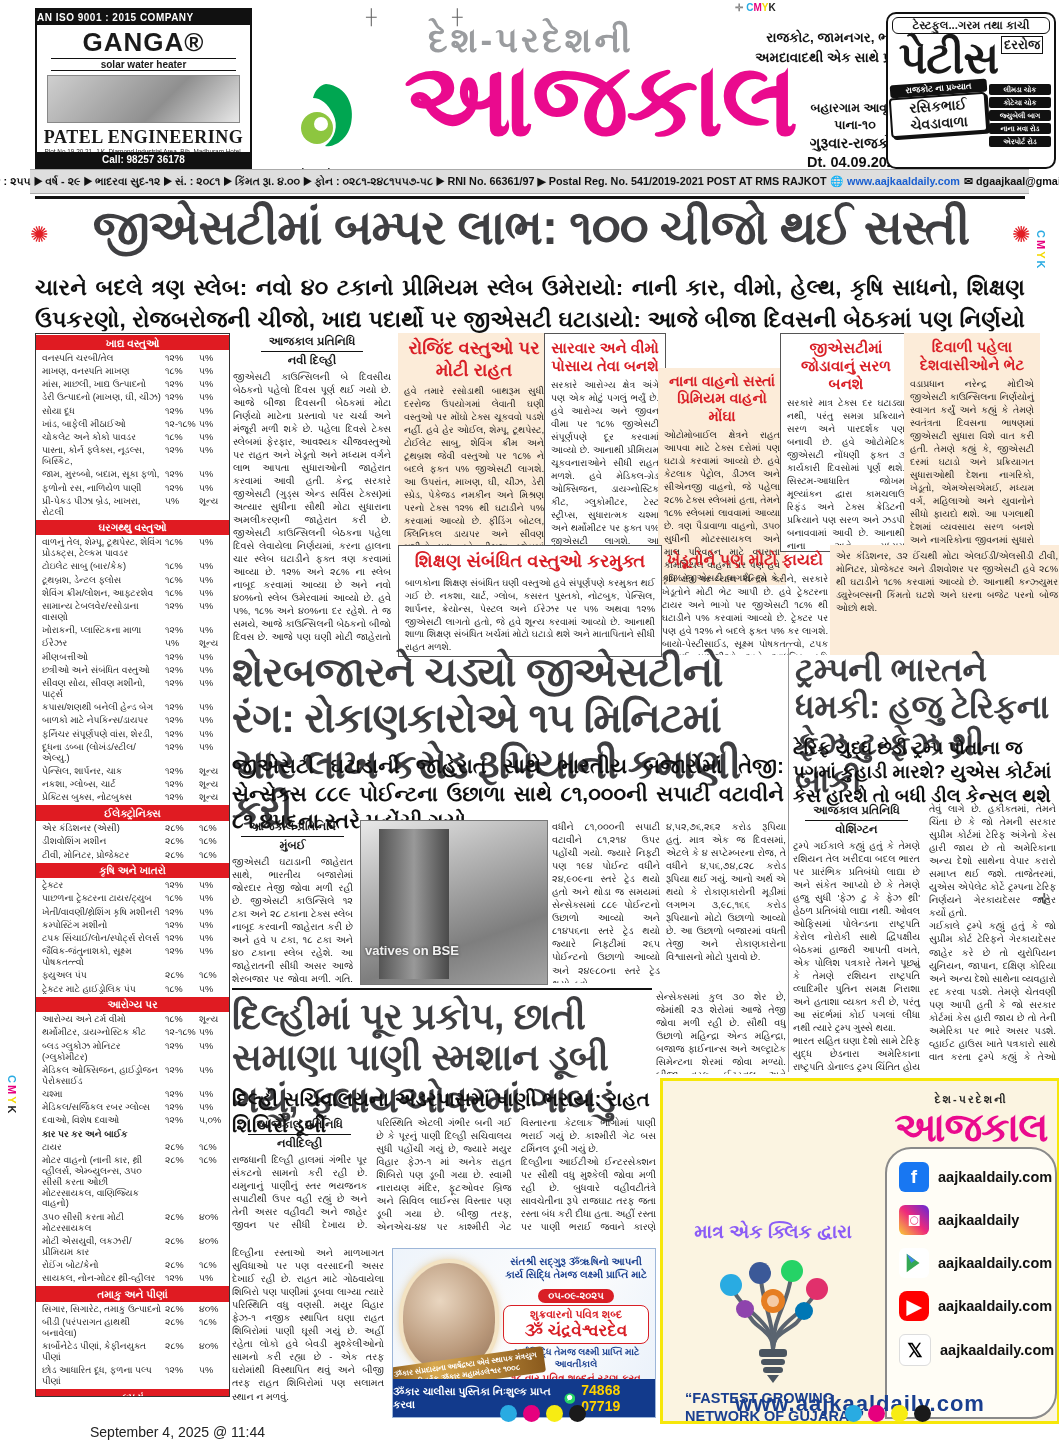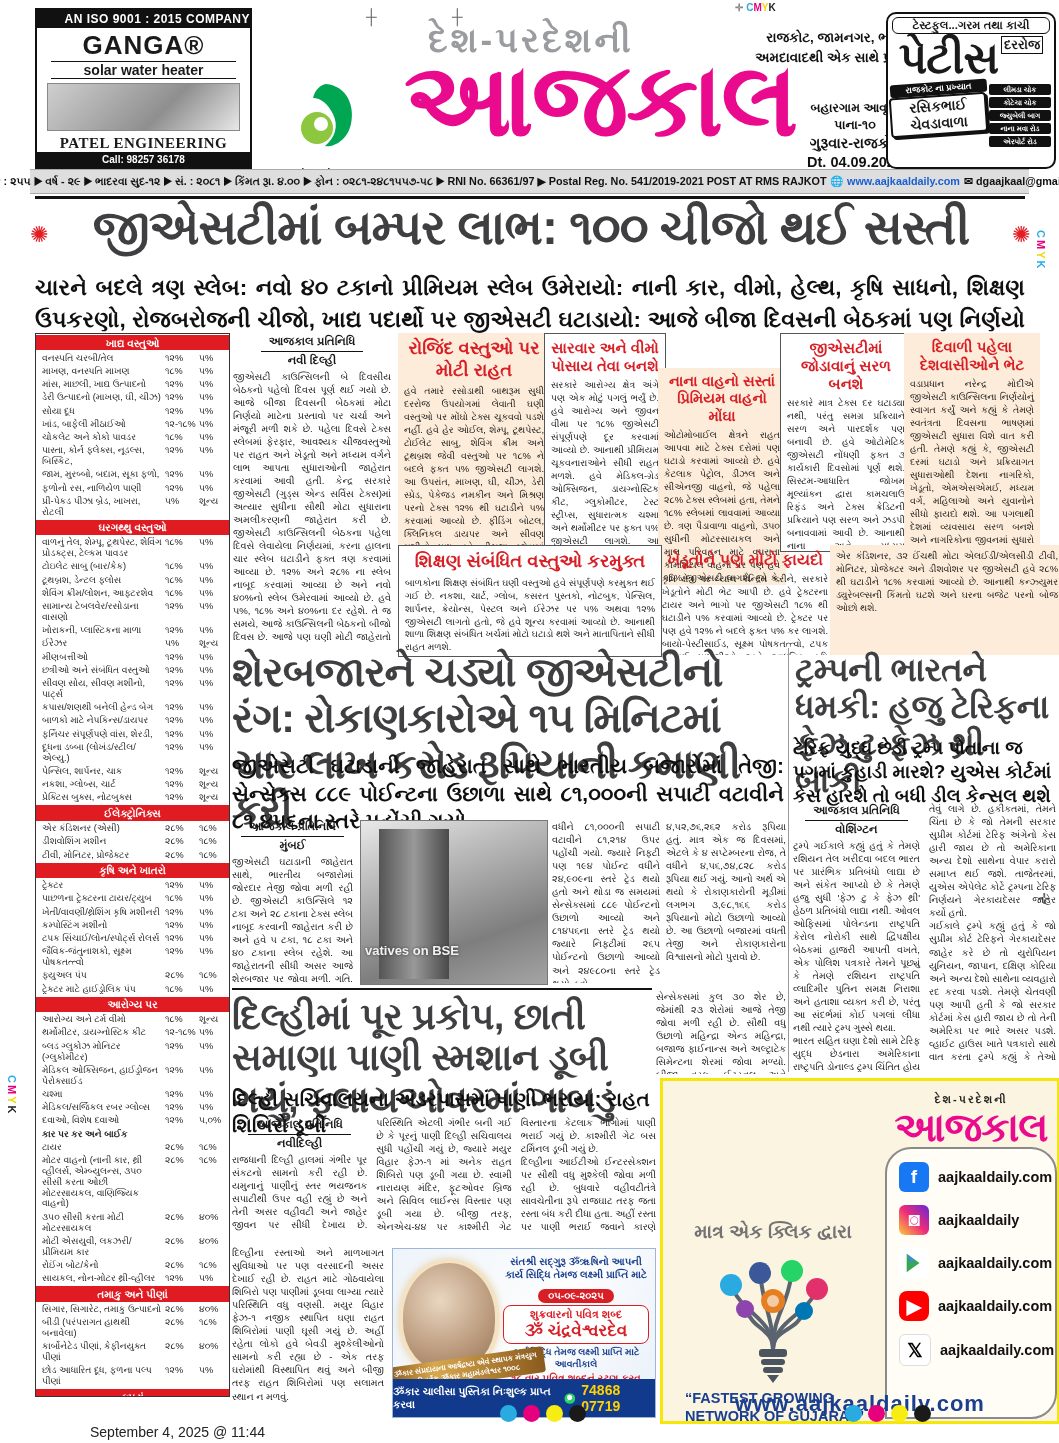--- a/index.html
+++ b/index.html
@@ -6,25 +6,25 @@
   .page{position:relative;width:1059px;height:1443px;background:#ffffff;overflow:hidden;
         font-family:"Liberation Sans",sans-serif;color:#1a1a1a;}
   .abs{position:absolute;}
   .ctr{text-align:center;}
   .jst{text-align:justify;}
   .pre{white-space:pre-line;}
   .clip{overflow:hidden;}
 
   
   .left-ad{border:2.5px solid #111;background:#fff;}
-  .left-ad .iso{background:#111;color:#fff;font-size:12px;text-align:right;padding:2px 0;font-weight:bold;letter-spacing:.5px;}
+  .left-ad .iso{background:#111;color:#fff;font-size:10px;text-align:left;padding:2px 0;font-weight:bold;letter-spacing:.5px;}
   .left-ad .ganga{font-size:26px;font-weight:900;text-align:center;letter-spacing:1px;margin-top:2px;}
-  .left-ad .ganga-sub{font-size:14px;text-align:center;border-top:1.5px solid #111;border-bottom:1.5px solid #111;margin:0 14px;font-weight:bold;}
+  .left-ad .ganga-sub{font-size:10px;text-align:center;border-top:1.5px solid #111;border-bottom:1.5px solid #111;margin:0 14px;font-weight:bold;}
   .left-ad .photo{height:46px;margin:4px 10px;background:linear-gradient(135deg,#cfcfcf,#8f8f8f 60%,#e8e8e8);border:1px solid #888;}
-  .left-ad .pe{font-family:"Liberation Serif",serif;font-weight:bold;font-size:15px;text-align:center;letter-spacing:.5px;}
+  .left-ad .pe{font-family:"Liberation Serif",serif;font-weight:bold;font-size:18px;text-align:center;letter-spacing:.5px;}
   .left-ad .addr{font-size:6.4px;text-align:center;line-height:1.25;color:#222;padding:0 6px;}
   .left-ad .call{background:#111;color:#fff;font-size:10px;font-weight:bold;text-align:center;padding:2px 0;}
   .brand-top{font-size:35px;font-weight:900;color:#9a9c9f;letter-spacing:3px;}
   .brand-main{font-size:102px;font-weight:900;color:#ea0a8e;line-height:.95;letter-spacing:-2px;}
   .tagline{font-size:13.5px;font-weight:bold;line-height:1.5;color:#111;}
   .edition{font-size:12.5px;font-weight:bold;color:#111;line-height:1.35;}
   .edition .big{font-size:14.5px;font-weight:900;}
   .dhanraj{font-size:9.5px;color:#111;font-weight:bold;}
   .patis{border:2.5px solid #111;border-radius:10px;background:#fff;}
   .patis .l1{font-size:11.5px;font-weight:900;text-align:center;border:1.5px solid #111;border-radius:6px;margin:3px 4px 0;padding:1px 0;}
@@ -75,21 +75,21 @@
   .boxed{border:1.2px solid #555;background:#fff;}
 
   
   .bse-photo{background:linear-gradient(160deg,#e9e9e9 0%,#b9b9b9 30%,#7e7e7e 70%,#a5a5a5 100%);border:1px solid #777;position:relative;}
   .bse-photo .cap{position:absolute;left:4px;bottom:26px;color:#f2f2f2;font-size:13px;font-weight:bold;text-shadow:0 0 3px #333;}
   .bse-tower{position:absolute;left:18px;top:8px;width:70px;height:150px;background:linear-gradient(90deg,#555,#999 50%,#4a4a4a);}
 
   
   .promo{border:3px solid #f6e70a;background:#fbf4e1;}
   .promo .r1{color:#e30613;font-weight:900;font-size:45px;line-height:1.05;text-align:center;}
-  .promo .r3{color:#737373;font-weight:800;font-size:19px;text-align:center;}
+  .promo .r3{color:#8b5cf6;font-weight:800;font-size:19px;text-align:center;}
   .promo .quote{color:#1a3f8f;font-weight:900;font-size:14.5px;line-height:1.25;}
   .promo .web{color:#1a3f8f;font-weight:900;font-size:22px;letter-spacing:1px;text-align:center;}
   .promo .brand-sm-top{font-size:11px;font-weight:bold;color:#222;letter-spacing:2px;}
   .promo .brand-sm{font-size:40px;font-weight:900;color:#ea0a8e;letter-spacing:-1px;line-height:1;}
   .social-panel{border:2px solid #8a8a8a;border-radius:26px 26px 26px 0;background:#fffdf6;}
   .social-row{display:flex;align-items:center;gap:9px;margin:13px 12px;}
   .social-row .handle{font-size:14.5px;font-weight:800;color:#111;}
   .sicon{width:30px;height:30px;flex:none;display:flex;align-items:center;justify-content:center;border-radius:6px;color:#fff;font-weight:900;font-size:19px;}
 
   

